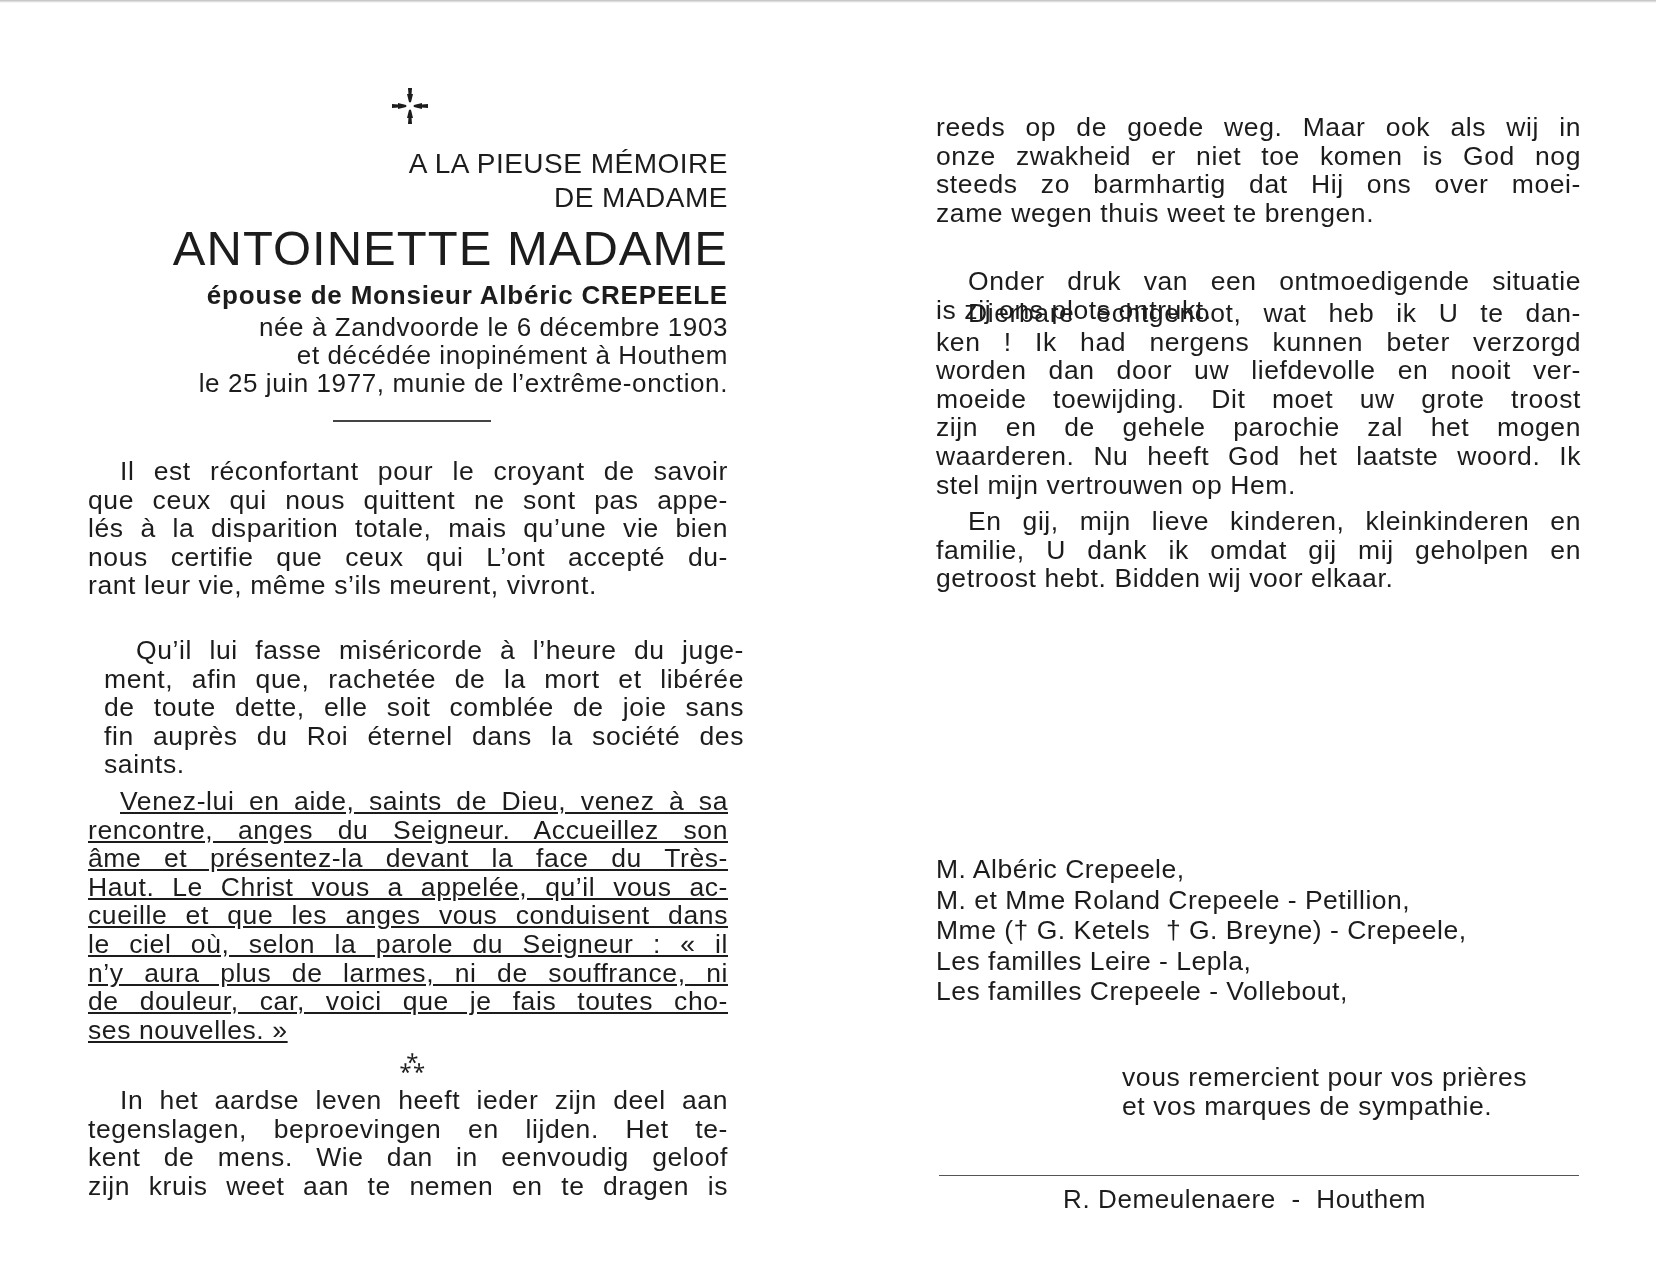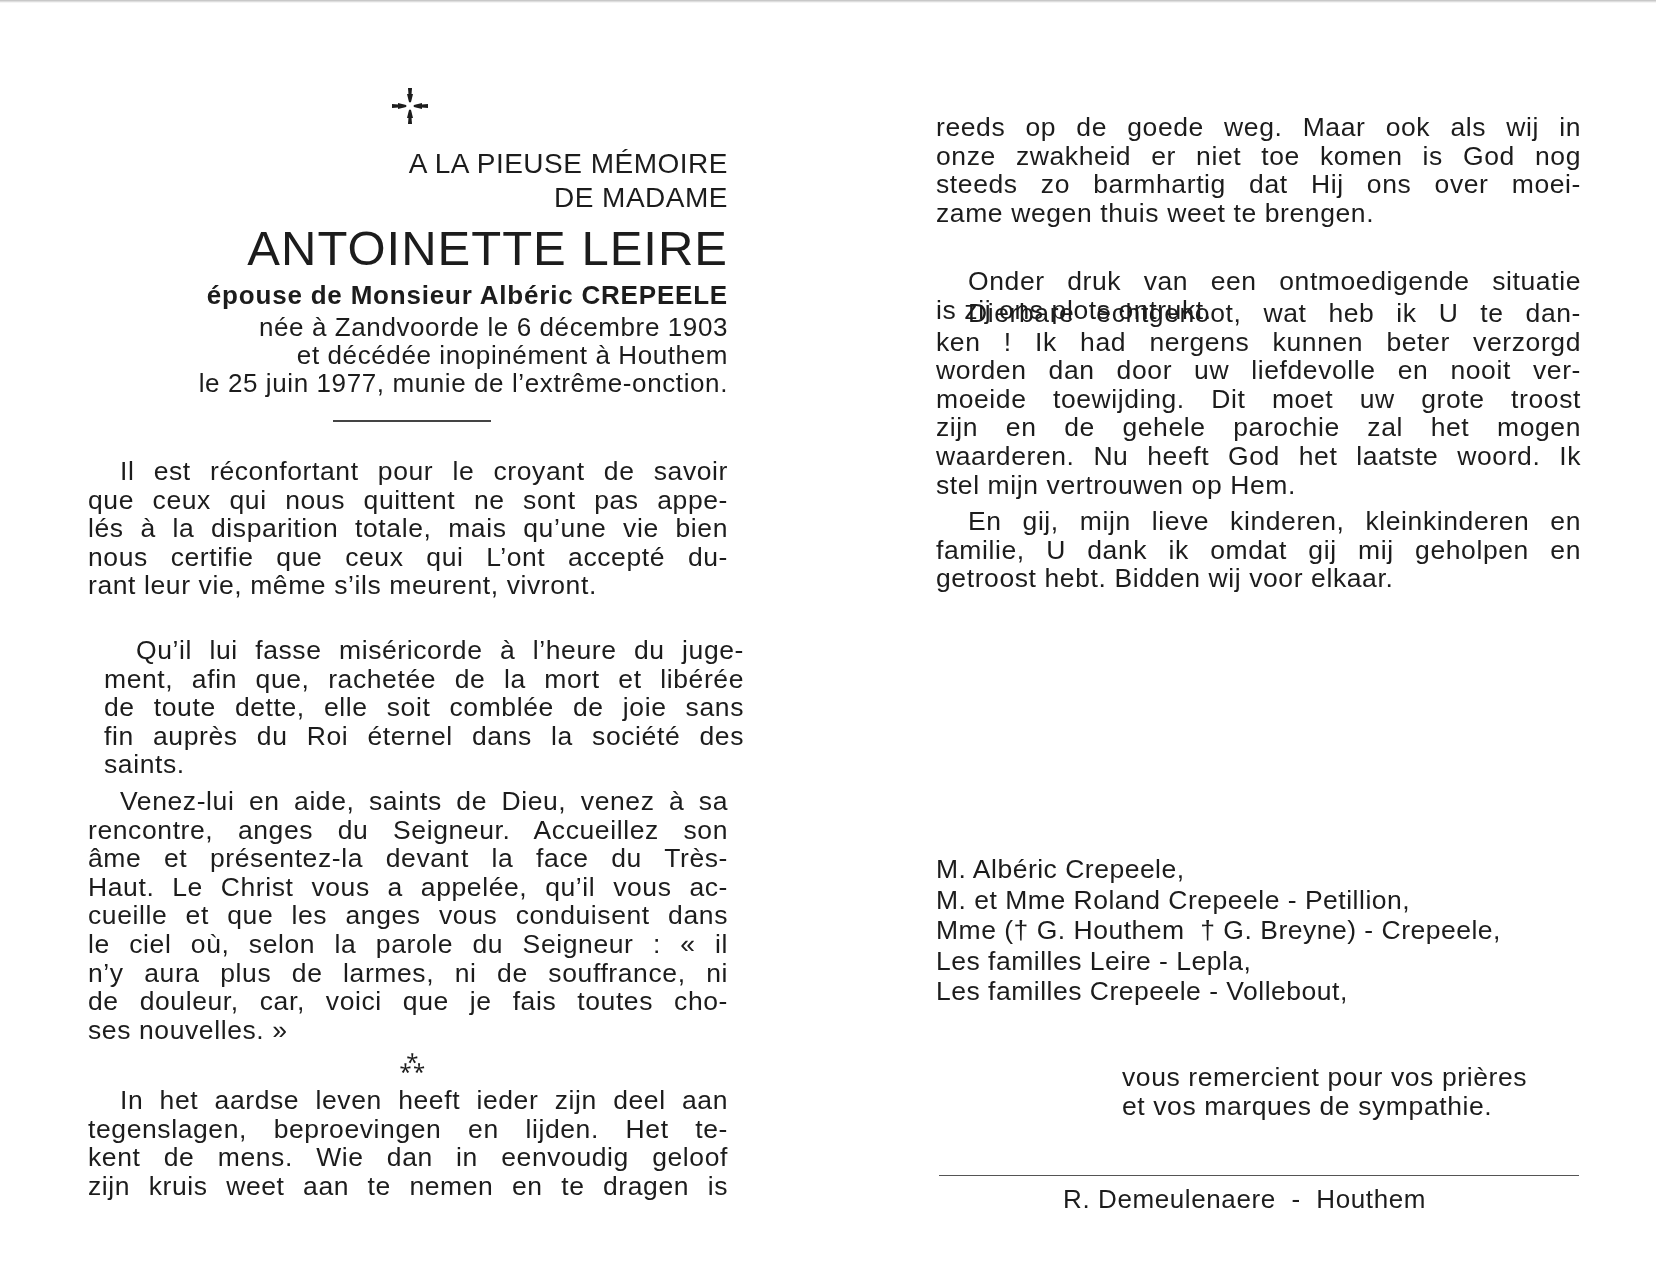--- a/index.html
+++ b/index.html
@@ -38,21 +38,21 @@
 <svg class="cross" viewBox="0 0 40 40">
   <path d="M18 2 L22 2 L21 15 L20 17 L19 15 Z" fill="#1c1c1c"></path>
   <path d="M18 38 L22 38 L21 25 L20 23 L19 25 Z" fill="#1c1c1c"></path>
   <path d="M2 18 L2 22 L15 21 L17 20 L15 19 Z" fill="#1c1c1c"></path>
   <path d="M38 18 L38 22 L25 21 L23 20 L25 19 Z" fill="#1c1c1c"></path>
   <path d="M17 8 L23 8 L21 16 L19 16 Z M17 32 L23 32 L21 24 L19 24 Z M8 17 L8 23 L16 21 L16 19 Z M32 17 L32 23 L24 21 L24 19 Z" fill="#1c1c1c"></path>
 </svg>
 
 <div class="center head1">A LA PIEUSE MÉMOIRE</div>
 <div class="center head2">DE MADAME</div>
-<div class="center name">ANTOINETTE LEIRE</div>
+<div class="center name">ANTOINETTE MADAME</div>
 <div class="center spouse">épouse de Monsieur Albéric CREPEELE</div>
 <div class="center info">
   <div>née à Zandvoorde le 6 décembre 1903</div>
   <div>et décédée inopinément à Houthem</div>
   <div>le 25 juin 1977, munie de l’extrême-onction.</div>
 </div>
 <div class="rule"></div>
 
 <div class="para" style="left:88px; top:457px; width:640px;">
   <span class="ln indent">Il est réconfortant pour le croyant de savoir</span>
@@ -63,21 +63,21 @@
 </div>
 
 <div class="para" style="left:104px; top:636px; width:640px;">
   <span class="ln indent">Qu’il lui fasse miséricorde à l’heure du juge-</span>
   <span class="ln">ment, afin que, rachetée de la mort et libérée</span>
   <span class="ln">de toute dette, elle soit comblée de joie sans</span>
   <span class="ln">fin auprès du Roi éternel dans la société des</span>
   <span class="ln last">saints.</span>
 </div>
 
-<div class="para" style="left:88px; top:787px; width:640px;">
+<div class="para" style="left:88px; top:787px; width:640px;text-decoration:underline;">
   <span class="ln indent">Venez-lui en aide, saints de Dieu, venez à sa</span>
   <span class="ln">rencontre, anges du Seigneur. Accueillez son</span>
   <span class="ln">âme et présentez-la devant la face du Très-</span>
   <span class="ln">Haut. Le Christ vous a appelée, qu’il vous ac-</span>
   <span class="ln">cueille et que les anges vous conduisent dans</span>
   <span class="ln">le ciel où, selon la parole du Seigneur : « il</span>
   <span class="ln">n’y aura plus de larmes, ni de souffrance, ni</span>
   <span class="ln">de douleur, car, voici que je fais toutes cho-</span>
   <span class="ln last">ses nouvelles. »</span>
 </div>
@@ -115,21 +115,21 @@
 
 <div class="para" style="left:936px; top:507px; width:645px;">
   <span class="ln indent">En gij, mijn lieve kinderen, kleinkinderen en</span>
   <span class="ln">familie, U dank ik omdat gij mij geholpen en</span>
   <span class="ln last">getroost hebt. Bidden wij voor elkaar.</span>
 </div>
 
 <div class="fam">
   <div>M. Albéric Crepeele,</div>
   <div>M. et Mme Roland Crepeele - Petillion,</div>
-  <div style="white-space:pre;">Mme († G. Houthem  † G. Breyne) - Crepeele,</div>
+  <div style="white-space:pre;">Mme († G. Ketels  † G. Breyne) - Crepeele,</div>
   <div>Les familles Leire - Lepla,</div>
   <div>Les familles Crepeele - Vollebout,</div>
 </div>
 
 <div class="thanks">
   <div>vous remercient pour vos prières</div>
   <div>et vos marques de sympathie.</div>
 </div>
 
 <div class="rule2"></div>

